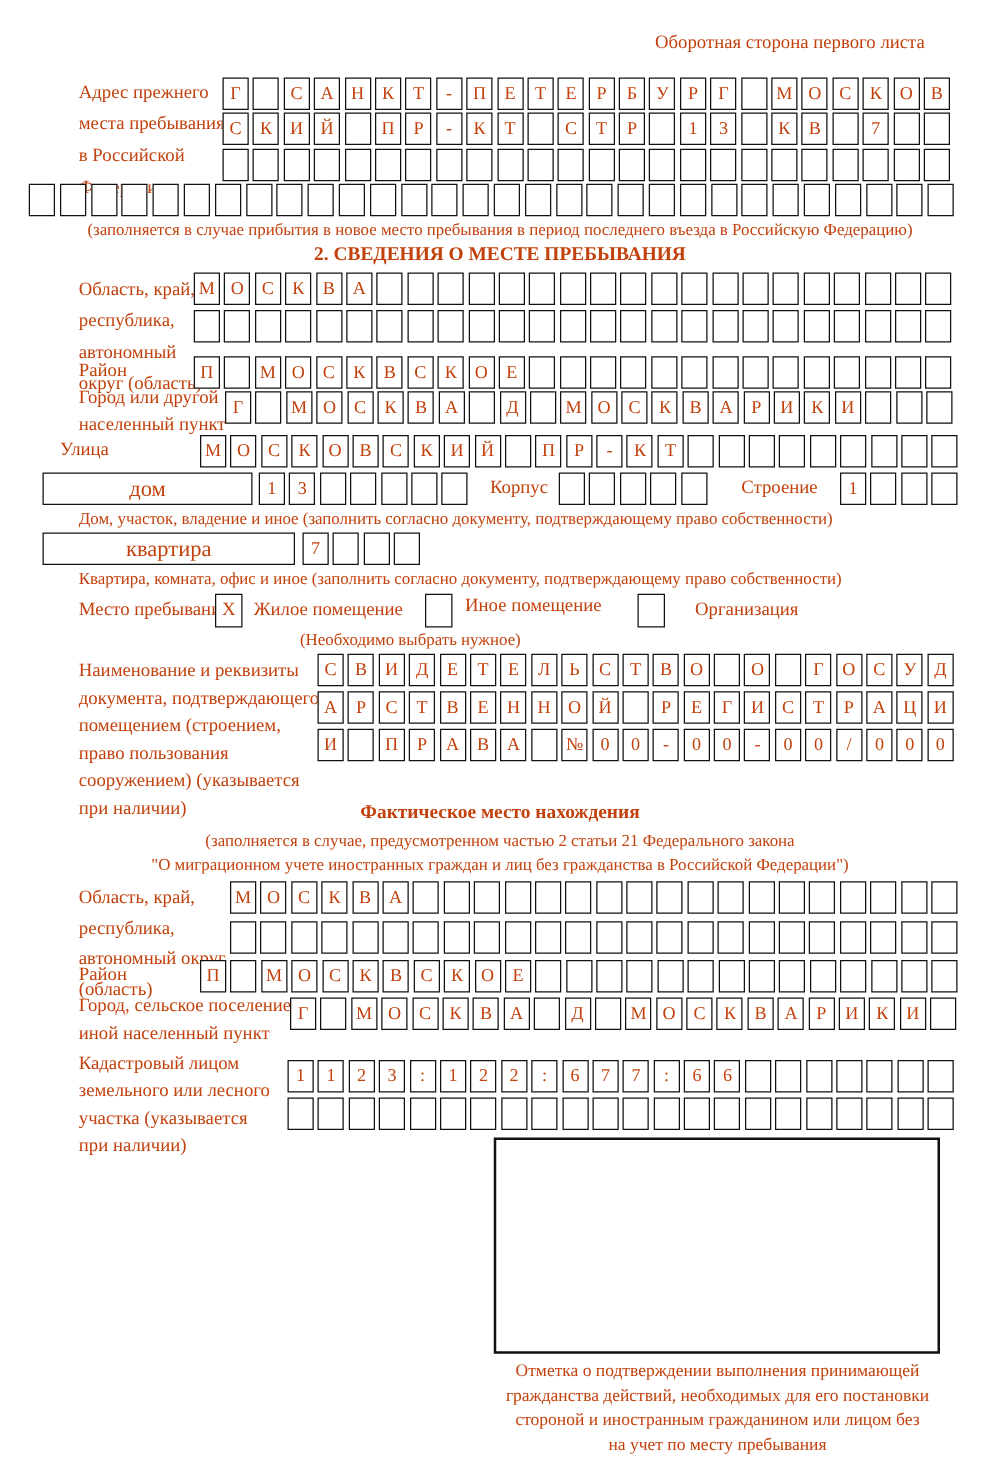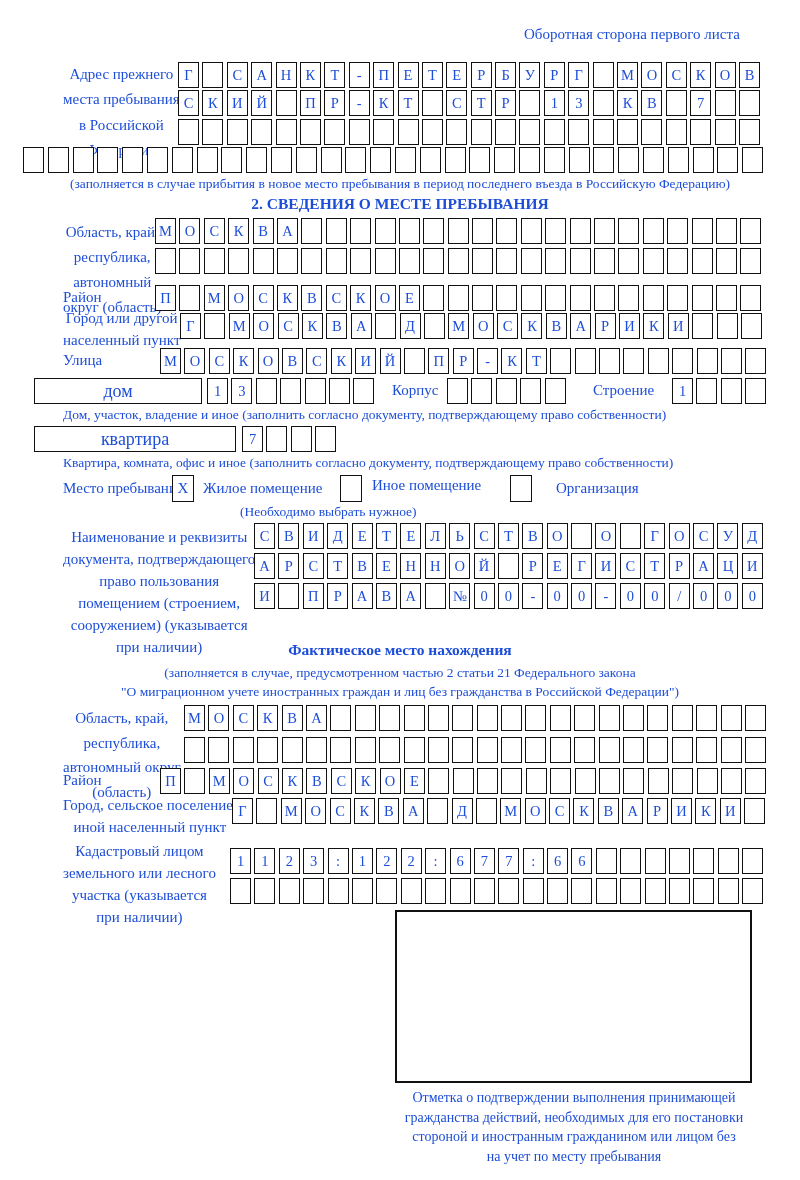--- a/index.html
+++ b/index.html
@@ -1,25 +1,25 @@
 <!DOCTYPE html>
 <html><head>
 <meta charset="utf-8">
 <style>
   html,body{margin:0;padding:0;background:#fff;}
   #form-page{
     position:relative;
     width:800px;height:1180px;
-    background:#fff;color:#1d4ed8;
+    background:#fff;color:#c2410c;
     font-family:"Liberation Serif", serif;
     overflow:hidden;
   }
   .abs{position:absolute;}
   .label{font-size:15px;line-height:1.2;white-space:nowrap;}
-  .label-block div{font-size:15px;white-space:nowrap;text-align:center;}
+  .label-block div{font-size:15px;white-space:nowrap;}
   .note{font-size:13.5px;white-space:nowrap;}
   .center{width:800px;left:0;text-align:center;}
   .bold{font-weight:bold;}
   .cells{display:flex;gap:3.4px;}
   .cell{
     flex:none;width:21px;height:26px;box-sizing:border-box;
     border:1.5px solid #111;background:#fff;
     display:flex;align-items:center;justify-content:center;
     font-size:14.5px;font-family:"Liberation Serif", serif;
   }
@@ -277,21 +277,21 @@
       <span class="cell">А</span>
       <span class="cell">Р</span>
       <span class="cell">И</span>
       <span class="cell">К</span>
       <span class="cell">И</span>
       <span class="cell"></span>
       <span class="cell"></span>
       <span class="cell"></span>
     </div>
 
-  <div class="abs label" style="left:63px;top:351px;">Улица</div>
+  <div class="abs label" style="left:48px;top:351px;">Улица</div>
   <div class="abs cells" style="left:160px;top:348px;">
       <span class="cell">М</span>
       <span class="cell">О</span>
       <span class="cell">С</span>
       <span class="cell">К</span>
       <span class="cell">О</span>
       <span class="cell">В</span>
       <span class="cell">С</span>
       <span class="cell">К</span>
       <span class="cell">И</span>
@@ -354,22 +354,22 @@
   <div class="abs label" style="left:203px;top:479px;">Жилое помещение</div>
   <div class="abs cellbox" style="left:340px;top:475px;"></div>
   <div class="abs label" style="left:372px;top:476px;">Иное помещение</div>
   <div class="abs cellbox" style="left:510px;top:475px;"></div>
   <div class="abs label" style="left:556px;top:479px;">Организация</div>
   <div class="abs note" style="left:240px;top:504px;">(Необходимо выбрать нужное)</div>
 
   <div class="abs label-block" style="left:63px;top:526px;line-height:22px;">
     <div>Наименование и реквизиты</div>
     <div>документа, подтверждающего</div>
+    <div>помещением (строением,</div>
     <div>право пользования</div>
-    <div>помещением (строением,</div>
     <div>сооружением) (указывается</div>
     <div>при наличии)</div>
   </div>
   <div class="abs cells" style="left:254px;top:523px;">
       <span class="cell">С</span>
       <span class="cell">В</span>
       <span class="cell">И</span>
       <span class="cell">Д</span>
       <span class="cell">Е</span>
       <span class="cell">Т</span>

